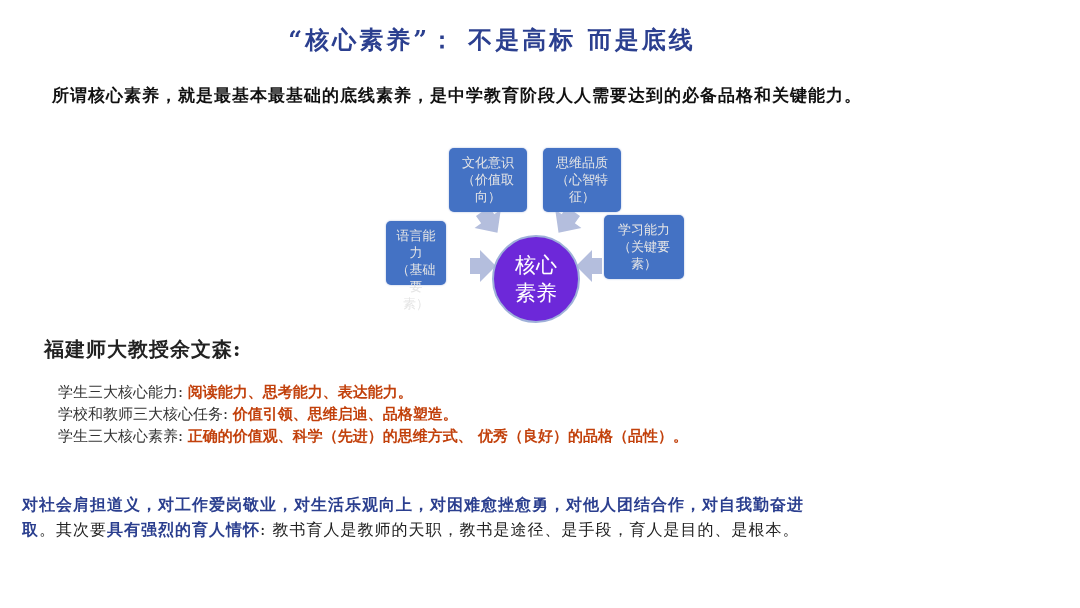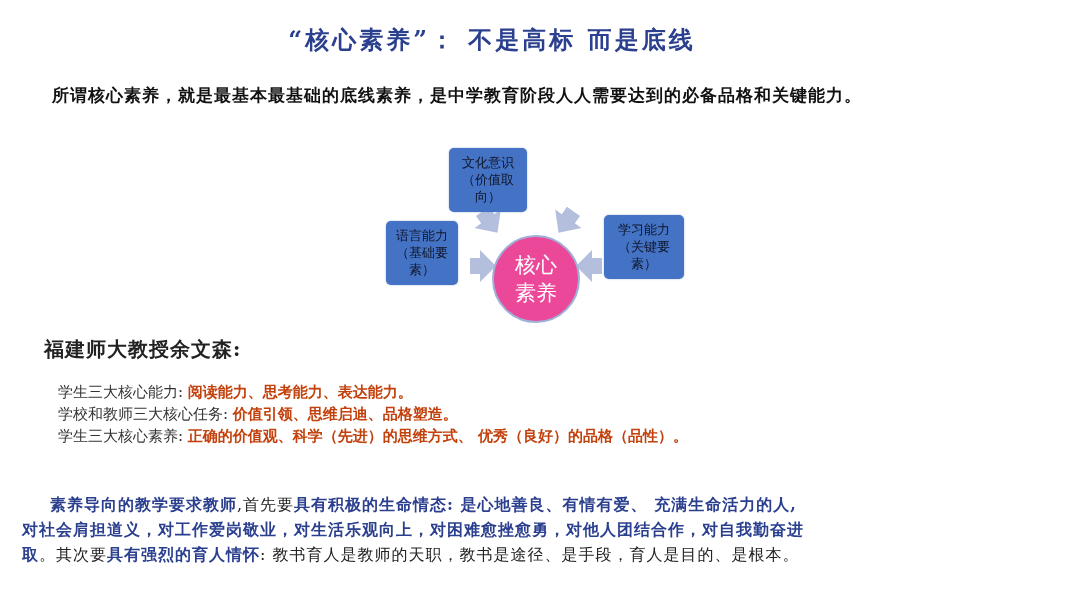--- a/index.html
+++ b/index.html
@@ -1,21 +1,21 @@
 <!DOCTYPE html>
 <html><head>
 <meta charset="utf-8">
 <style>
   html, body { margin:0; padding:0; background:#ffffff; }
   body { width:1080px; height:608px; position:relative; overflow:hidden; font-family:"DejaVu Serif", serif; }
   .title { position:absolute; left:0; width:984px; top:24px; text-align:center; font-size:24px; color:#2b3f8f; letter-spacing:3px; font-weight:bold; }
   .intro { position:absolute; left:52px; top:84px; font-size:17px; color:#111; font-weight:bold; letter-spacing:1px; white-space:nowrap; }
   .diagram { position:absolute; left:382px; top:143px; width:306px; height:185px; }
-  .box { position:absolute; background:#4472c4; color:#0f172a; border-radius:5px; font-family:"DejaVu Sans", sans-serif; font-size:13px; line-height:17px; text-align:center; box-sizing:border-box; padding:6px 8px; box-shadow:0 0 2px #9fb1d9; }
-  .circle { position:absolute; background:#ec4899; color:#fff; border-radius:50%; font-family:"DejaVu Sans", sans-serif; font-size:21px; line-height:28px; text-align:center; display:flex; align-items:center; justify-content:center; border:2px solid #9fb1d9; box-sizing:border-box; }
+  .box { position:absolute; background:#4472c4; color:#e5e5e5; border-radius:5px; font-family:"DejaVu Sans", sans-serif; font-size:13px; line-height:17px; text-align:center; box-sizing:border-box; padding:6px 8px; box-shadow:0 0 2px #9fb1d9; }
+  .circle { position:absolute; background:#6d28d9; color:#fff; border-radius:50%; font-family:"DejaVu Sans", sans-serif; font-size:21px; line-height:28px; text-align:center; display:flex; align-items:center; justify-content:center; border:2px solid #9fb1d9; box-sizing:border-box; }
   .arrow { position:absolute; }
   .quote-head { position:absolute; left:44px; top:336px; font-size:20px; color:#222; font-weight:bold; letter-spacing:1px; }
   .points { position:absolute; left:58px; top:381px; font-size:15px; line-height:22px; color:#333; }
   .points .row { white-space:nowrap; }
   .points .red { color:#c2410c; font-weight:bold; }
   .para { position:absolute; left:22px; top:492px; width:1040px; font-size:16px; line-height:25px; color:#222; letter-spacing:1px; }
   .para .blue { color:#2b3f8f; font-weight:bold; }
   .para .l1 { padding-left:28px; }
 </style>
 </head>
@@ -32,21 +32,26 @@
       <polygon points="176,66 192,66 192,75 200,75 184,92 168,75 176,75" transform="rotate(35 184 79)"></polygon>
       <polygon points="88,115 98,115 98,107 114,123 98,139 98,131 88,131"></polygon>
       <polygon points="220,115 210,115 210,107 194,123 210,139 210,131 220,131"></polygon>
     </g>
   </svg>
   <div class="box" style="left:67px;top:5px;width:78px;height:64px;">
     <div>文化意识</div>
     <div>（价值取</div>
     <div>向）</div>
   </div>
-  <div class="box" style="left:4px;top:78px;width:72px;height:64px;">
+  <div class="box" style="left:161px;top:5px;width:78px;height:64px;">
+    <div>思维品质</div>
+    <div>（心智特</div>
+    <div>征）</div>
+  </div>
+  <div class="box" style="left:4px;top:78px;width:60px;height:64px;">
     <div>语言能力</div>
     <div>（基础要</div>
     <div>素）</div>
   </div>
   <div class="box" style="left:222px;top:72px;width:80px;height:64px;">
     <div>学习能力</div>
     <div>（关键要</div>
     <div>素）</div>
   </div>
   <div class="circle" style="left:110px;top:92px;width:88px;height:88px;">
@@ -65,16 +70,15 @@
   </div>
   <div class="row">
     <span>学校和教师三大核心任务: </span><span class="red">价值引领、思维启迪、品格塑造。</span>
   </div>
   <div class="row">
     <span>学生三大核心素养: </span><span class="red">正确的价值观、科学（先进）的思维方式、 优秀（良好）的品格（品性）。</span>
   </div>
 </div>
 
 <div class="para">
-  <div class="l1"><span class="blue">素养导向的教学要求教师</span><span>,首先要</span><span class="blue">具有积极的生命情态: 是心地善良、有情有爱、 充满生命活力的人,</span></div>
   <div><span class="blue">对社会肩担道义，对工作爱岗敬业，对生活乐观向上，对困难愈挫愈勇，对他人团结合作，对自我勤奋进</span></div>
   <div><span class="blue">取</span><span>。其次要</span><span class="blue">具有强烈的育人情怀</span><span>: 教书育人是教师的天职，教书是途径、是手段，育人是目的、是根本。</span></div>
 </div>
 
 </body></html>

